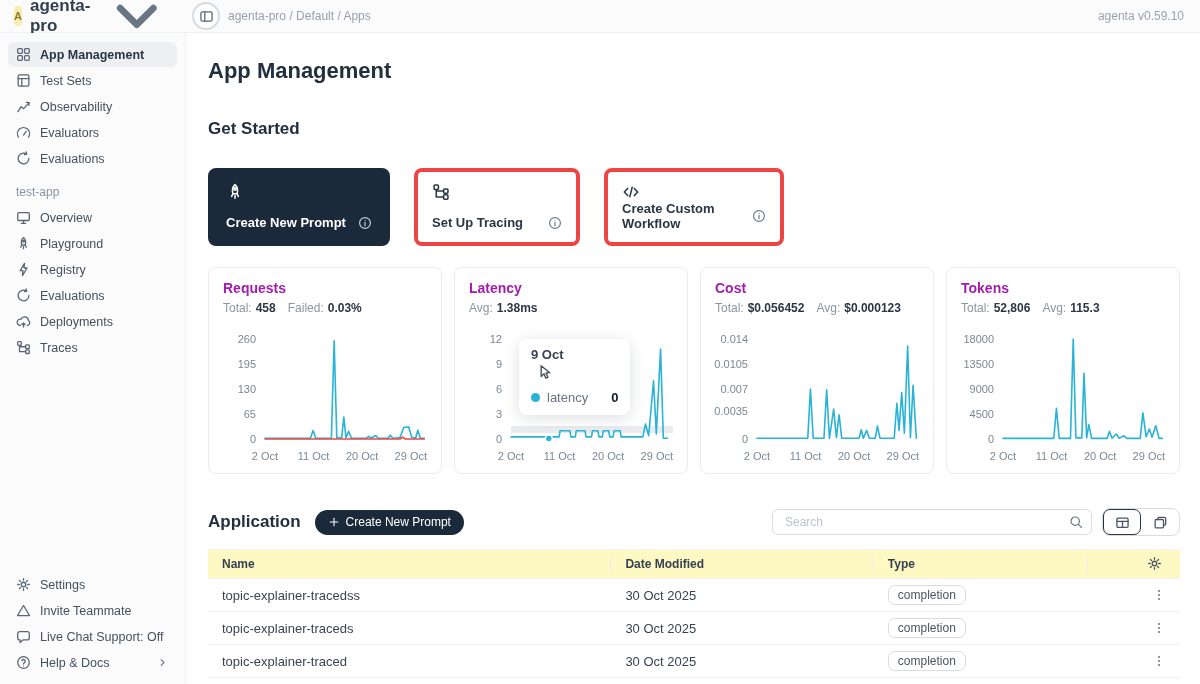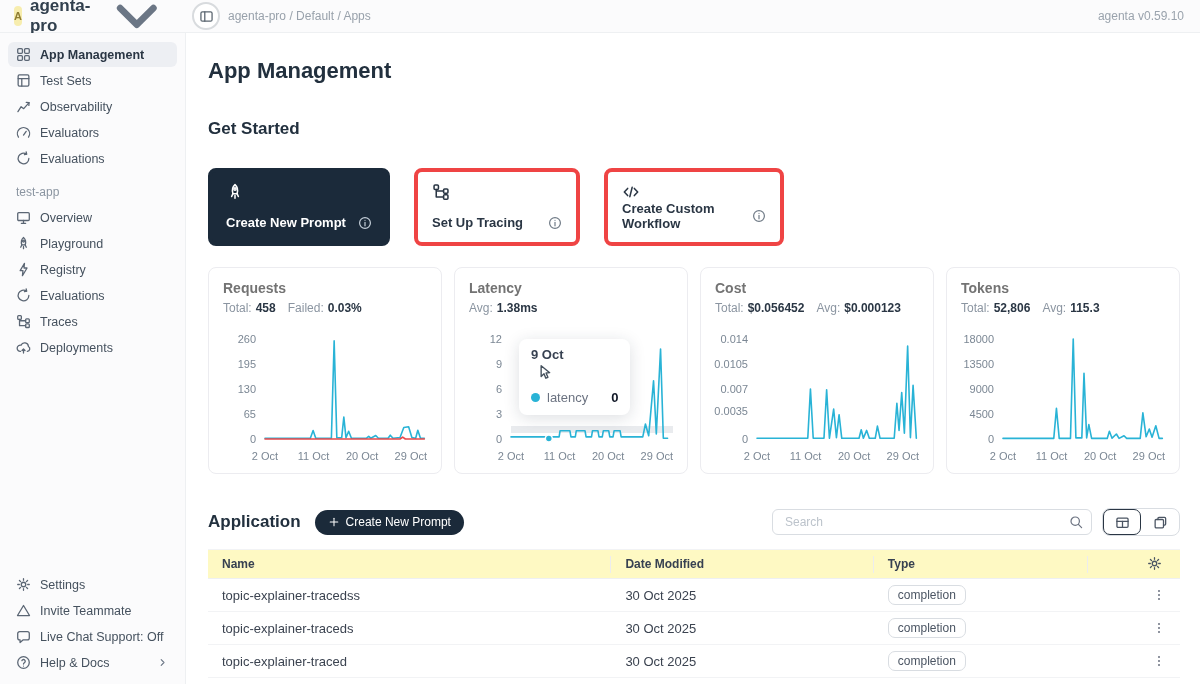--- a/index.html
+++ b/index.html
@@ -43,21 +43,21 @@
   .gs-card:nth-child(3){ width:180px; }
   .gs-card.dark { background:#1b2a3a; border-color:#1b2a3a; color:#fff; }
   .gs-icon { width:18px; height:18px; display:flex; }
   .gs-label-row { display:flex; align-items:center; justify-content:space-between; gap:8px; font-size:13px; font-weight:600; }
   .gs-info { width:14px; height:14px; color:#6f7a86; display:flex; flex:none; }
   .gs-card.dark .gs-info { color:#c6d0da; }
 
   
   .stat-row { display:flex; gap:12px; margin-top:21px; }
   .stat-card { flex:1; border:1px solid #ececf0; border-radius:8px; background:#fff; padding:12px 14px 8px; }
-  .stat-title { font-size:14px; font-weight:700; color:#737373; }
+  .stat-title { font-size:14px; font-weight:700; color:#a21caf; }
   .stat-meta { font-size:12px; color:#8b95a1; margin-top:5px; display:flex; gap:12px; }
   .stat-meta b { color:#2a3644; font-weight:700; margin-left:4px; }
   .chart-area { display:flex; margin-top:12px; }
   .yaxis { width:42px; flex:none; position:relative; height:118px; font-size:11px; color:#7b8794; }
   .yaxis span { position:absolute; right:9px; transform:translateY(-50%); }
   .plotwrap { flex:1; position:relative; height:118px; }
   .plot { position:absolute; left:0; top:0; width:100%; height:100%; overflow:visible; }
   .xaxis { position:relative; height:15px; margin-left:42px; margin-top:5px; font-size:11px; color:#7b8794; }
   .xaxis span { position:absolute; transform:translateX(-50%); white-space:nowrap; }
 
@@ -212,36 +212,36 @@
             <svg viewBox="0 0 14 14" width="100%" height="100%" fill="none" stroke="currentColor" stroke-width="1.2" stroke-linecap="round" stroke-linejoin="round">
               <path d="M12,7 a5,5 0 1 1 -2.1,-4.1"></path>
               <polyline points="9.5,0.9 9.9,2.9 7.9,3.3"></polyline>
             </svg>
           </span>
           <span>Evaluations</span>
         </div>
         <div class="nav-item">
           <span class="ic">
             <svg viewBox="0 0 14 14" width="100%" height="100%" fill="none" stroke="currentColor" stroke-width="1.2" stroke-linecap="round" stroke-linejoin="round">
+              <path d="M4.2,10.6 A2.9,2.9 0 1 1 4.7,4.9 A3.6,3.6 0 0 1 11.6,6.1 A2.4,2.4 0 0 1 10.6,10.6"></path>
+              <path d="M7,12.2 V8.4 M5.6,9.8 L7,8.4 L8.4,9.8"></path>
+            </svg>
+          </span>
+          <span>Deployments</span>
+        </div>
+        <div class="nav-item">
+          <span class="ic">
+            <svg viewBox="0 0 14 14" width="100%" height="100%" fill="none" stroke="currentColor" stroke-width="1.2" stroke-linecap="round" stroke-linejoin="round">
               <rect x="1.6" y="1.6" width="3.4" height="3.4" rx="0.8"></rect>
               <rect x="9" y="4.6" width="3.4" height="3.4" rx="0.8"></rect>
               <rect x="9" y="9.2" width="3.4" height="3.4" rx="0.8"></rect>
               <path d="M3.3,5 V10.9 H9 M3.3,6.3 H9"></path>
             </svg>
           </span>
           <span>Traces</span>
-        </div>
-        <div class="nav-item">
-          <span class="ic">
-            <svg viewBox="0 0 14 14" width="100%" height="100%" fill="none" stroke="currentColor" stroke-width="1.2" stroke-linecap="round" stroke-linejoin="round">
-              <path d="M4.2,10.6 A2.9,2.9 0 1 1 4.7,4.9 A3.6,3.6 0 0 1 11.6,6.1 A2.4,2.4 0 0 1 10.6,10.6"></path>
-              <path d="M7,12.2 V8.4 M5.6,9.8 L7,8.4 L8.4,9.8"></path>
-            </svg>
-          </span>
-          <span>Deployments</span>
         </div>
       </div>
     <div class="sidebar-footer" id="nav-footer">
         <div class="nav-item">
           <span class="ic">
             <svg viewBox="0 0 14 14" width="100%" height="100%" fill="none" stroke="currentColor" stroke-width="1.2" stroke-linecap="round" stroke-linejoin="round">
               <circle cx="7" cy="7" r="2.1"></circle>
               <path d="M7,1.6 V3.1 M7,10.9 V12.4 M1.6,7 H3.1 M10.9,7 H12.4 M3.2,3.2 L4.3,4.3 M9.7,9.7 L10.8,10.8 M10.8,3.2 L9.7,4.3 M4.3,9.7 L3.2,10.8"></path>
             </svg>
           </span>

